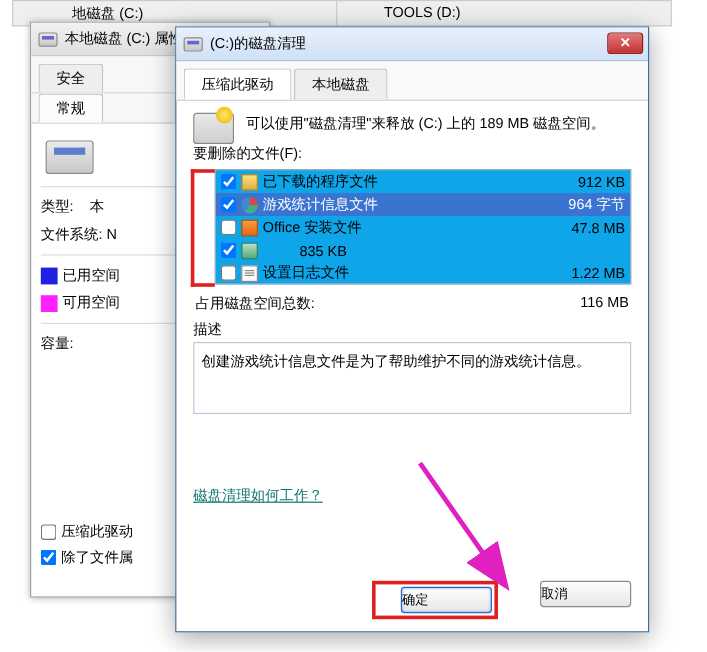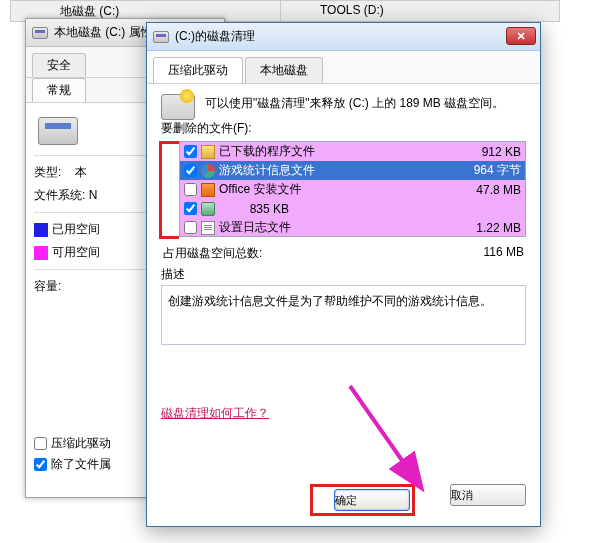--- a/index.html
+++ b/index.html
@@ -118,21 +118,21 @@
 
   .section-label { margin-bottom:4px; font-size:12px; }
   .file-list-wrap { display:flex; align-items:flex-start; gap:0; }
   .red-box-left {
     width: 20px; height: 98px; border:3px solid #e02020; flex-shrink:0;
     margin-left:-2px; position:relative; z-index:2;
     border-right: none;
   }
   .file-list {
     border:1px solid #9da8b8; width: 348px; height: 96px;
-    overflow:hidden; background:#f0abfc;
+    overflow:hidden; background:#0ea5e9;
   }
   .file-row {
     display:flex; align-items:center; height:19px; padding:0 4px;
     font-size:12px;
   }
   .file-row input { width:13px; height:13px; margin-right:4px; }
   .row-icon { width:14px; height:14px; margin-right:4px; flex-shrink:0; }
   .icon-yellow { background:linear-gradient(#ffe080,#e0b040); border:1px solid #b88a20; }
   .icon-pie {
     background: conic-gradient(#d44 0 25%, #4a8 25% 60%, #48c 60% 100%);
@@ -146,21 +146,21 @@
   .row-size { width:70px; text-align:right; }
   .file-row.selected { background:#3a74d0; color:#fff; }
 
   .total-row { display:flex; justify-content:space-between; margin:6px 2px 4px 2px; font-size:12px; }
   .desc-label { margin:4px 0 2px 0; }
   .desc-box {
     border:1px solid #c0c8d8; height:60px; padding:6px; font-size:12px;
     background:#fff; line-height:1.5;
   }
   .link-row { margin-top:60px; }
-  .how-link { color:#be185d; text-decoration:underline; cursor:pointer; font-size:12px; }
+  .how-link { color:#0f766e; text-decoration:underline; cursor:pointer; font-size:12px; }
 
   .btn-row {
     position:absolute; bottom:10px; right:14px; display:flex; gap:16px;
   }
   .win-btn {
     width:76px; height:22px; border:1px solid #8a8a8a; background:linear-gradient(#fdfdfd,#e6e6e6);
     font-size:11px; line-height:20px; border-radius:3px;margin-left:19px;
   }
   .ok-wrap { border:3px solid #e02020; padding:2px; }
   .ok-wrap .win-btn { border:1px solid #2a68c8; box-shadow:0 0 2px #5a90e0 inset; }

